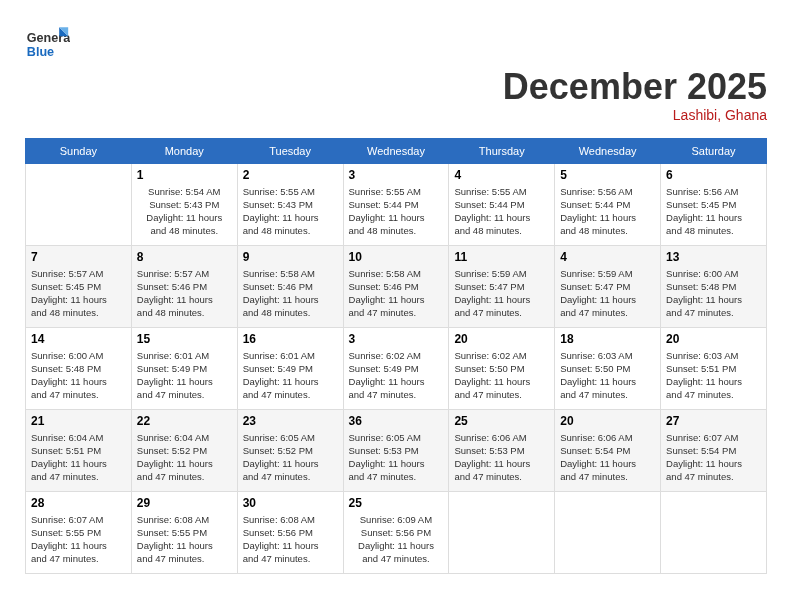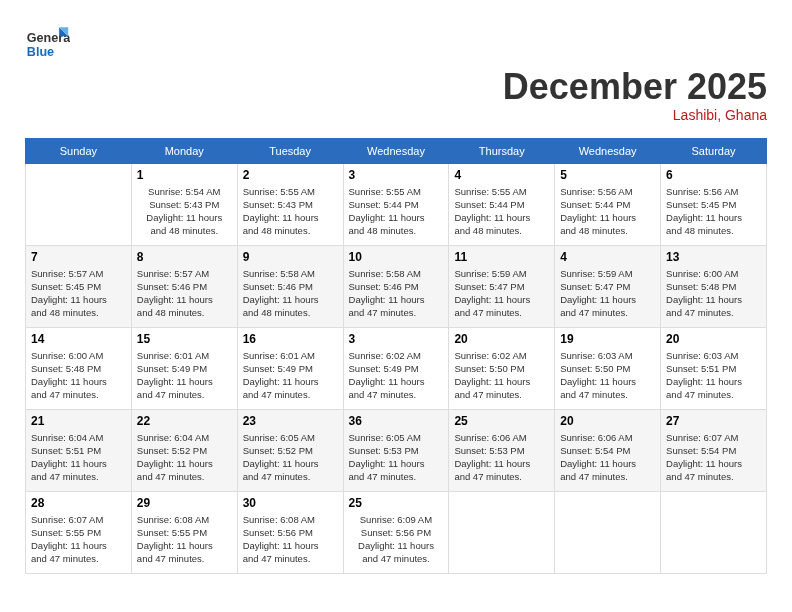--- a/index.html
+++ b/index.html
@@ -253,21 +253,21 @@
 and 47 minutes.</div>
           </td>
           <td>
             <span class="day-num">20</span>
             <div class="cell-info" style="white-space: pre-line;">Sunrise: 6:02 AM
 Sunset: 5:50 PM
 Daylight: 11 hours
 and 47 minutes.</div>
           </td>
           <td>
-            <span class="day-num">19</span>
+            <span class="day-num">18</span>
             <div class="cell-info" style="white-space: pre-line;">Sunrise: 6:03 AM
 Sunset: 5:50 PM
 Daylight: 11 hours
 and 47 minutes.</div>
           </td>
           <td>
             <span class="day-num">20</span>
             <div class="cell-info" style="white-space: pre-line;">Sunrise: 6:03 AM
 Sunset: 5:51 PM
 Daylight: 11 hours

